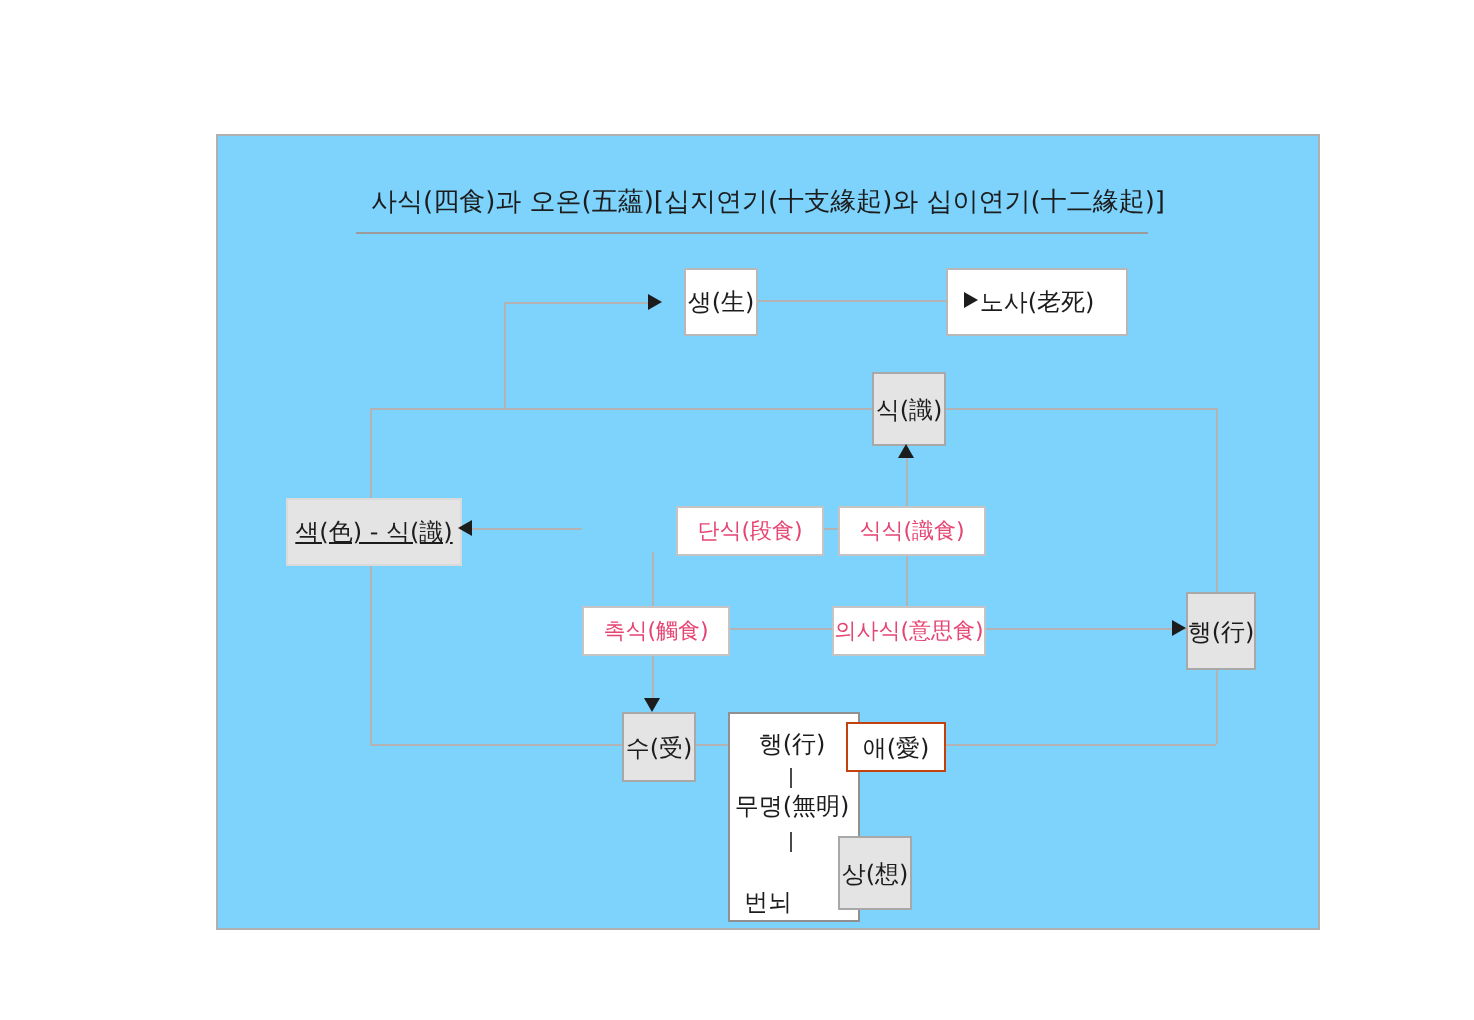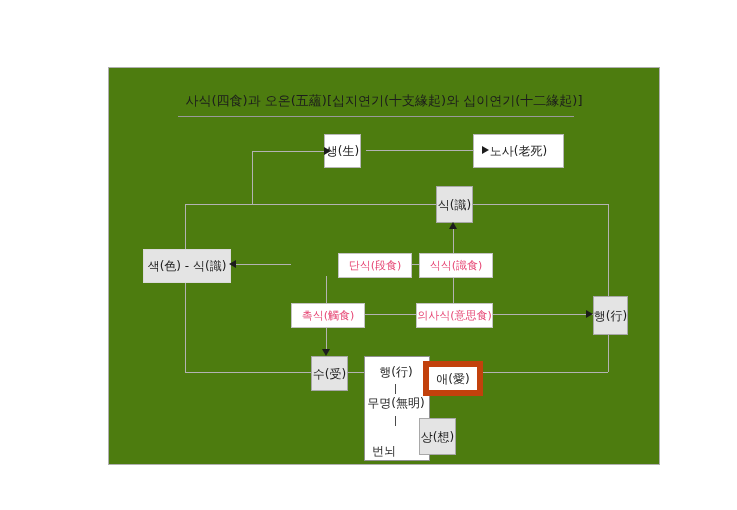--- a/index.html
+++ b/index.html
@@ -1,52 +1,52 @@
 <!DOCTYPE html>
 <html><head>
 <meta charset="utf-8">
 <style>
   html,body{margin:0;padding:0;background:#fff;}
   .screen{position:relative;width:737px;height:510px;background:#ffffff;overflow:hidden;
           font-family:"DejaVu Sans","Liberation Sans",sans-serif;color:#1c1c1c;}
   .frame{position:absolute;left:108px;top:67px;width:550px;height:396px;
-         border:1px solid #b0b0b0;background:#4d7c0f;}
+         border:1px solid #b0b0b0;background:#7dd3fc;}
   .title{position:absolute;left:0;top:24px;width:100%;text-align:center;
          font-size:13px;letter-spacing:0px;color:#1c1c1c;}
   .title-rule{position:absolute;left:69px;top:48px;width:396px;height:1px;background:#9a9a9a;}
 
   
   .ln{position:absolute;background:#b3b3b3;z-index:1;}
   
   .ah{position:absolute;width:0;height:0;z-index:4;}
   .ah-right{border-left:7px solid #1c1c1c;border-top:4px solid transparent;border-bottom:4px solid transparent;}
   .ah-left{border-right:7px solid #1c1c1c;border-top:4px solid transparent;border-bottom:4px solid transparent;}
   .ah-up{border-bottom:7px solid #1c1c1c;border-left:4px solid transparent;border-right:4px solid transparent;}
   .ah-down{border-top:7px solid #1c1c1c;border-left:4px solid transparent;border-right:4px solid transparent;}
 
   
   .bx{position:absolute;display:flex;align-items:center;justify-content:center;
       font-size:12px;line-height:1;z-index:2;background:#fff;border:1px solid #b8b8b8;
       white-space:nowrap;}
   .bx.gray{background:#e4e4e4;border:1px solid #a8a8a8;}
   .bx.pink{color:#e64573;font-size:11px;border:1px solid #c4c4c4;}
-  .bx.noborder{border:1px solid #dadada;}
+  .bx.noborder{border:1px solid #dadada;text-decoration:underline;}
 
-  .b-saeng   {left:215px;top:66px; width:35px;height:32px;}
+  .b-saeng   {left:233px;top:66px; width:35px;height:32px;}
   .b-nosa    {left:364px;top:66px; width:89px;height:32px;}
   .b-sik     {left:327px;top:118px;width:35px;height:35px;}
   .b-saeksik {left:34px; top:181px;width:86px;height:32px;}
   .b-dansik  {left:182px;top:185px;width:72px;height:23px;margin-left:47px;}
   .b-siksik  {left:310px;top:185px;width:72px;height:23px;}
   .b-choksik {left:182px;top:235px;width:72px;height:23px;}
   .b-uisasik {left:307px;top:235px;width:75px;height:23px;}
   .b-haengR  {left:484px;top:228px;width:33px;height:37px;}
   .b-su      {left:202px;top:288px;width:35px;height:33px;}
   .b-ohon    {left:255px;top:288px;width:64px;height:103px;border:1px solid #909090;z-index:2;}
-  .b-ae      {left:314px;top:293px;width:48px;height:23px;border:6px solid #c2410c;z-index:3;}
+  .b-ae      {left:314px;top:293px;width:48px;height:23px;border:1px solid #c2410c;z-index:3;}
   .b-sang    {left:292px;top:350px;width:35px;height:35px;z-index:3;margin-left:18px;}
 
   
   .inner-txt{position:absolute;font-size:12px;line-height:14px;text-align:center;z-index:3;white-space:nowrap;}
   .t-haeng   {left:255px;top:297px;width:64px;}
   .t-mumyeong{left:247px;top:328px;width:80px;}
   .t-beonnoe {left:258px;top:364px;width:34px;margin-top:12px;}
   .vbar{position:absolute;width:1px;height:10px;background:#4a4a4a;z-index:3;}
   .vb1{left:286px;top:316px;}
   .vb2{left:286px;top:348px;}

